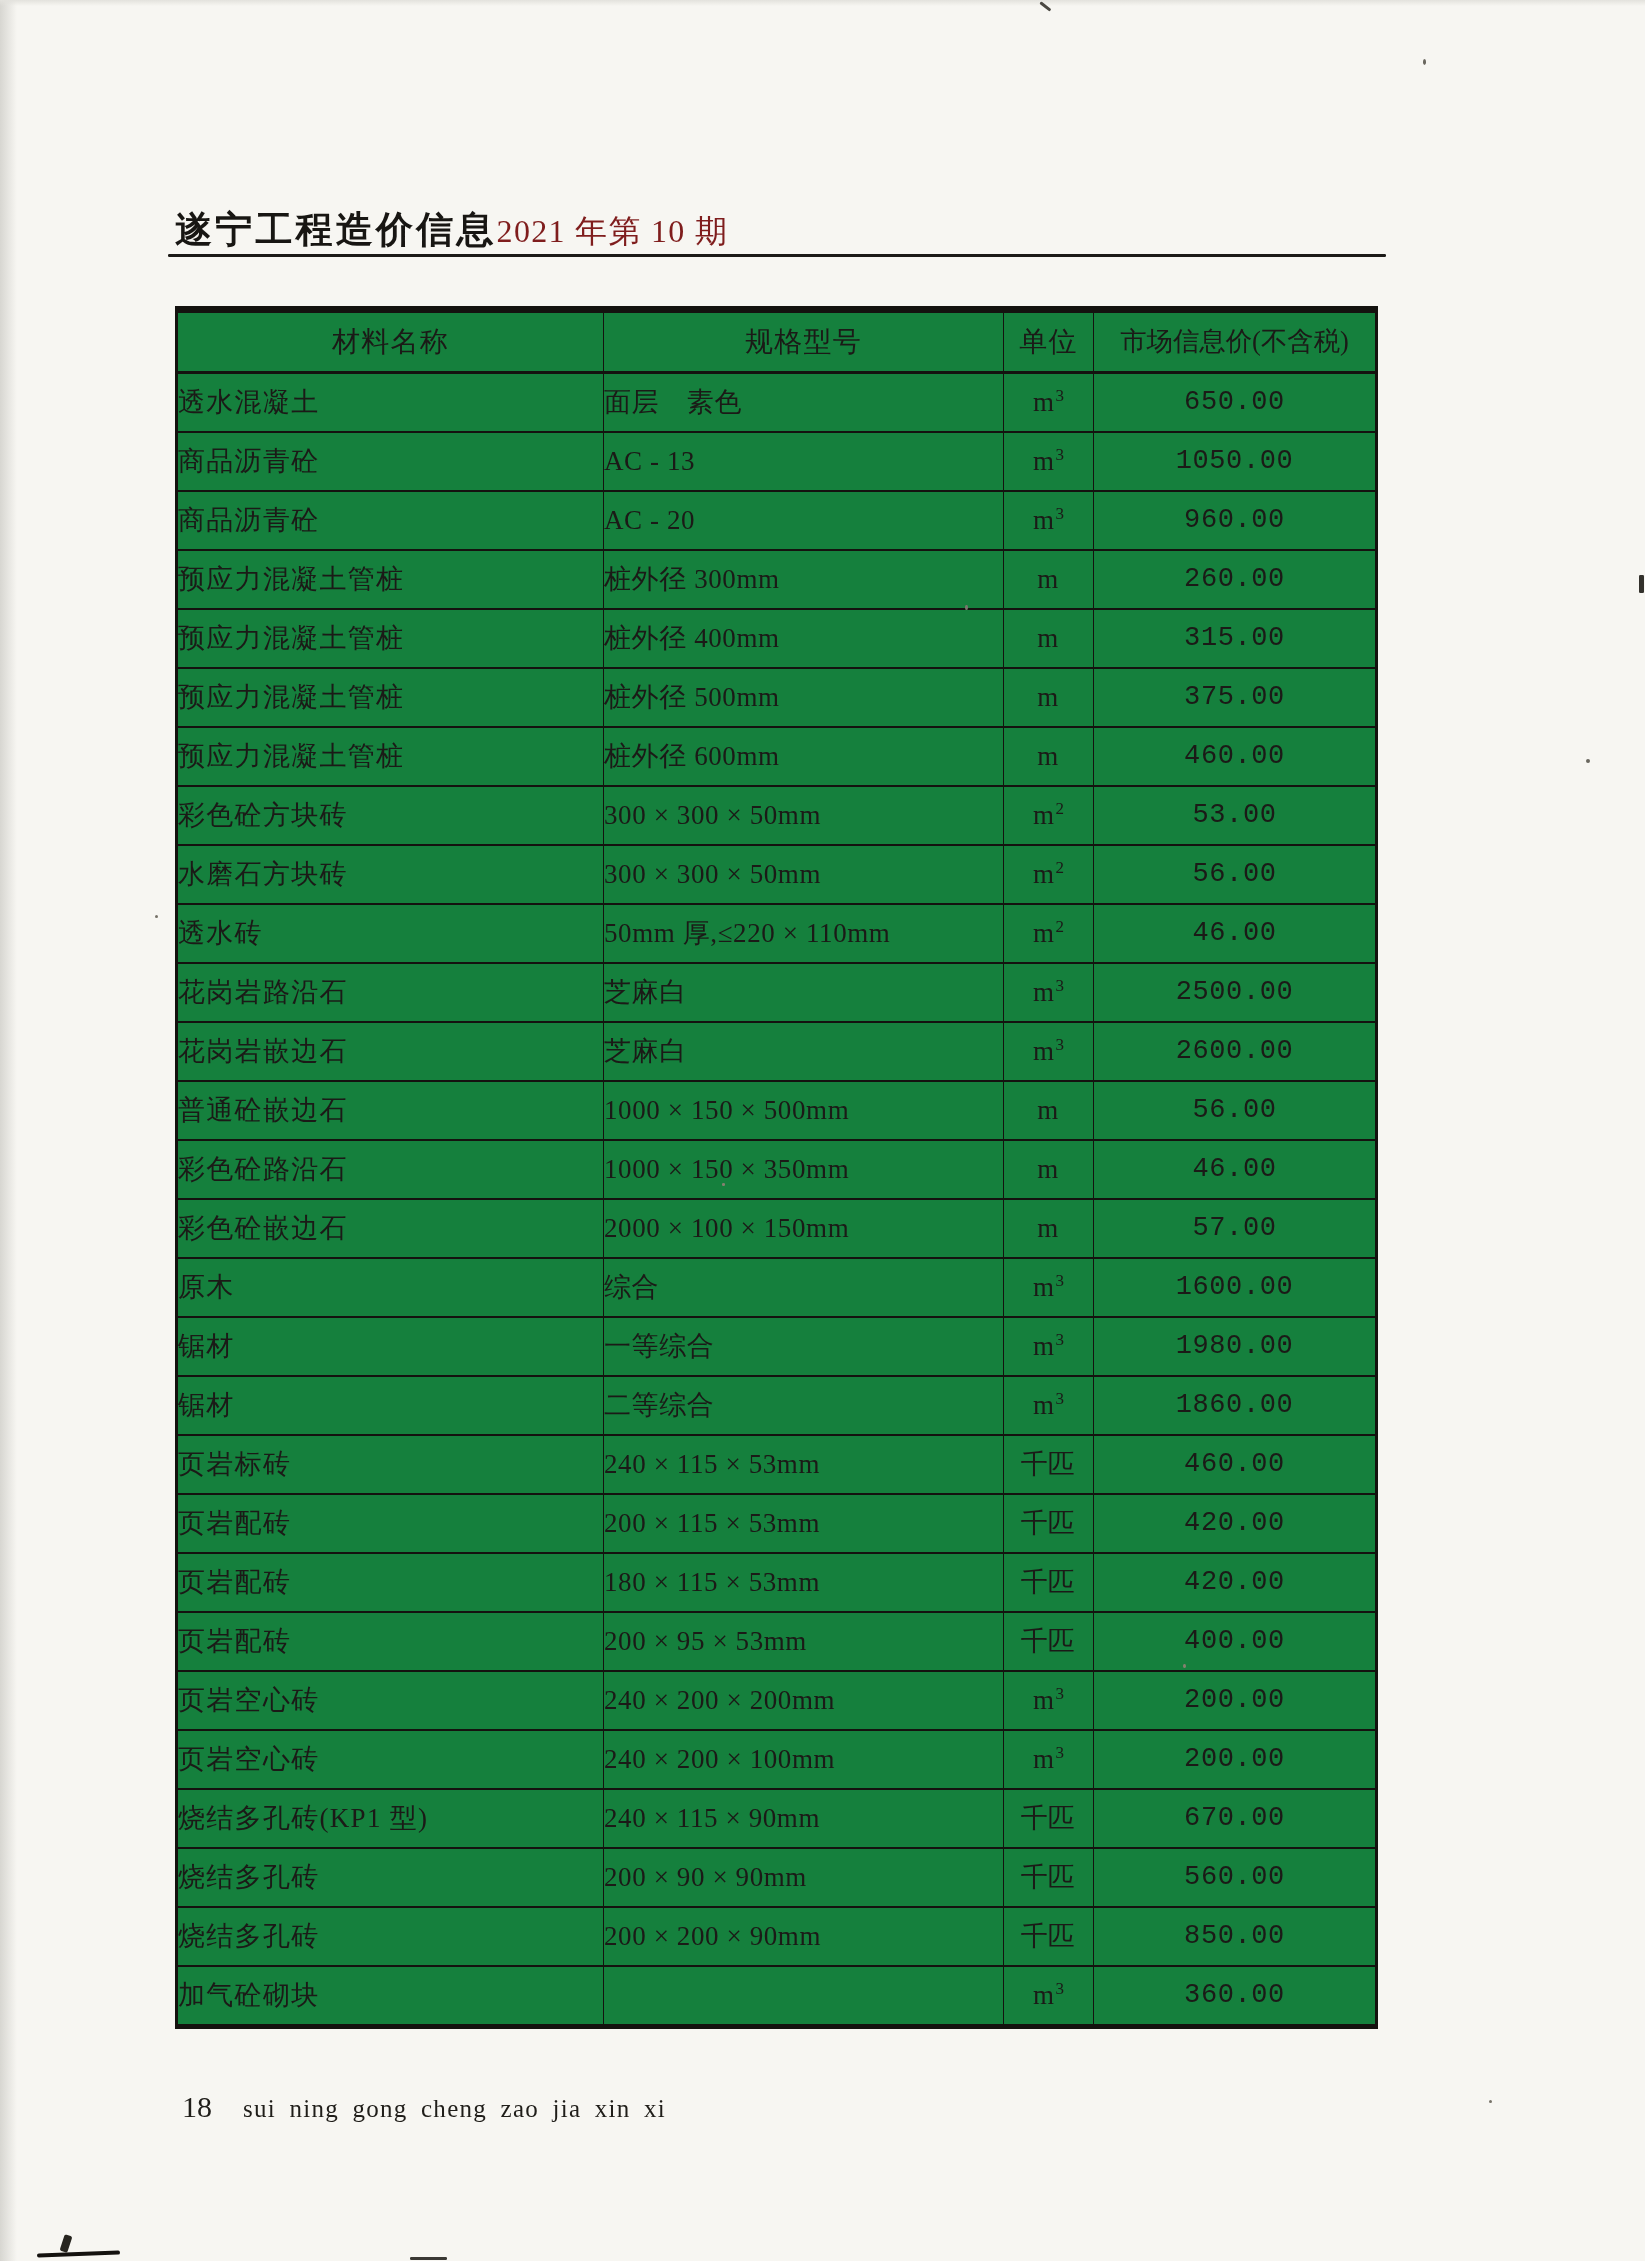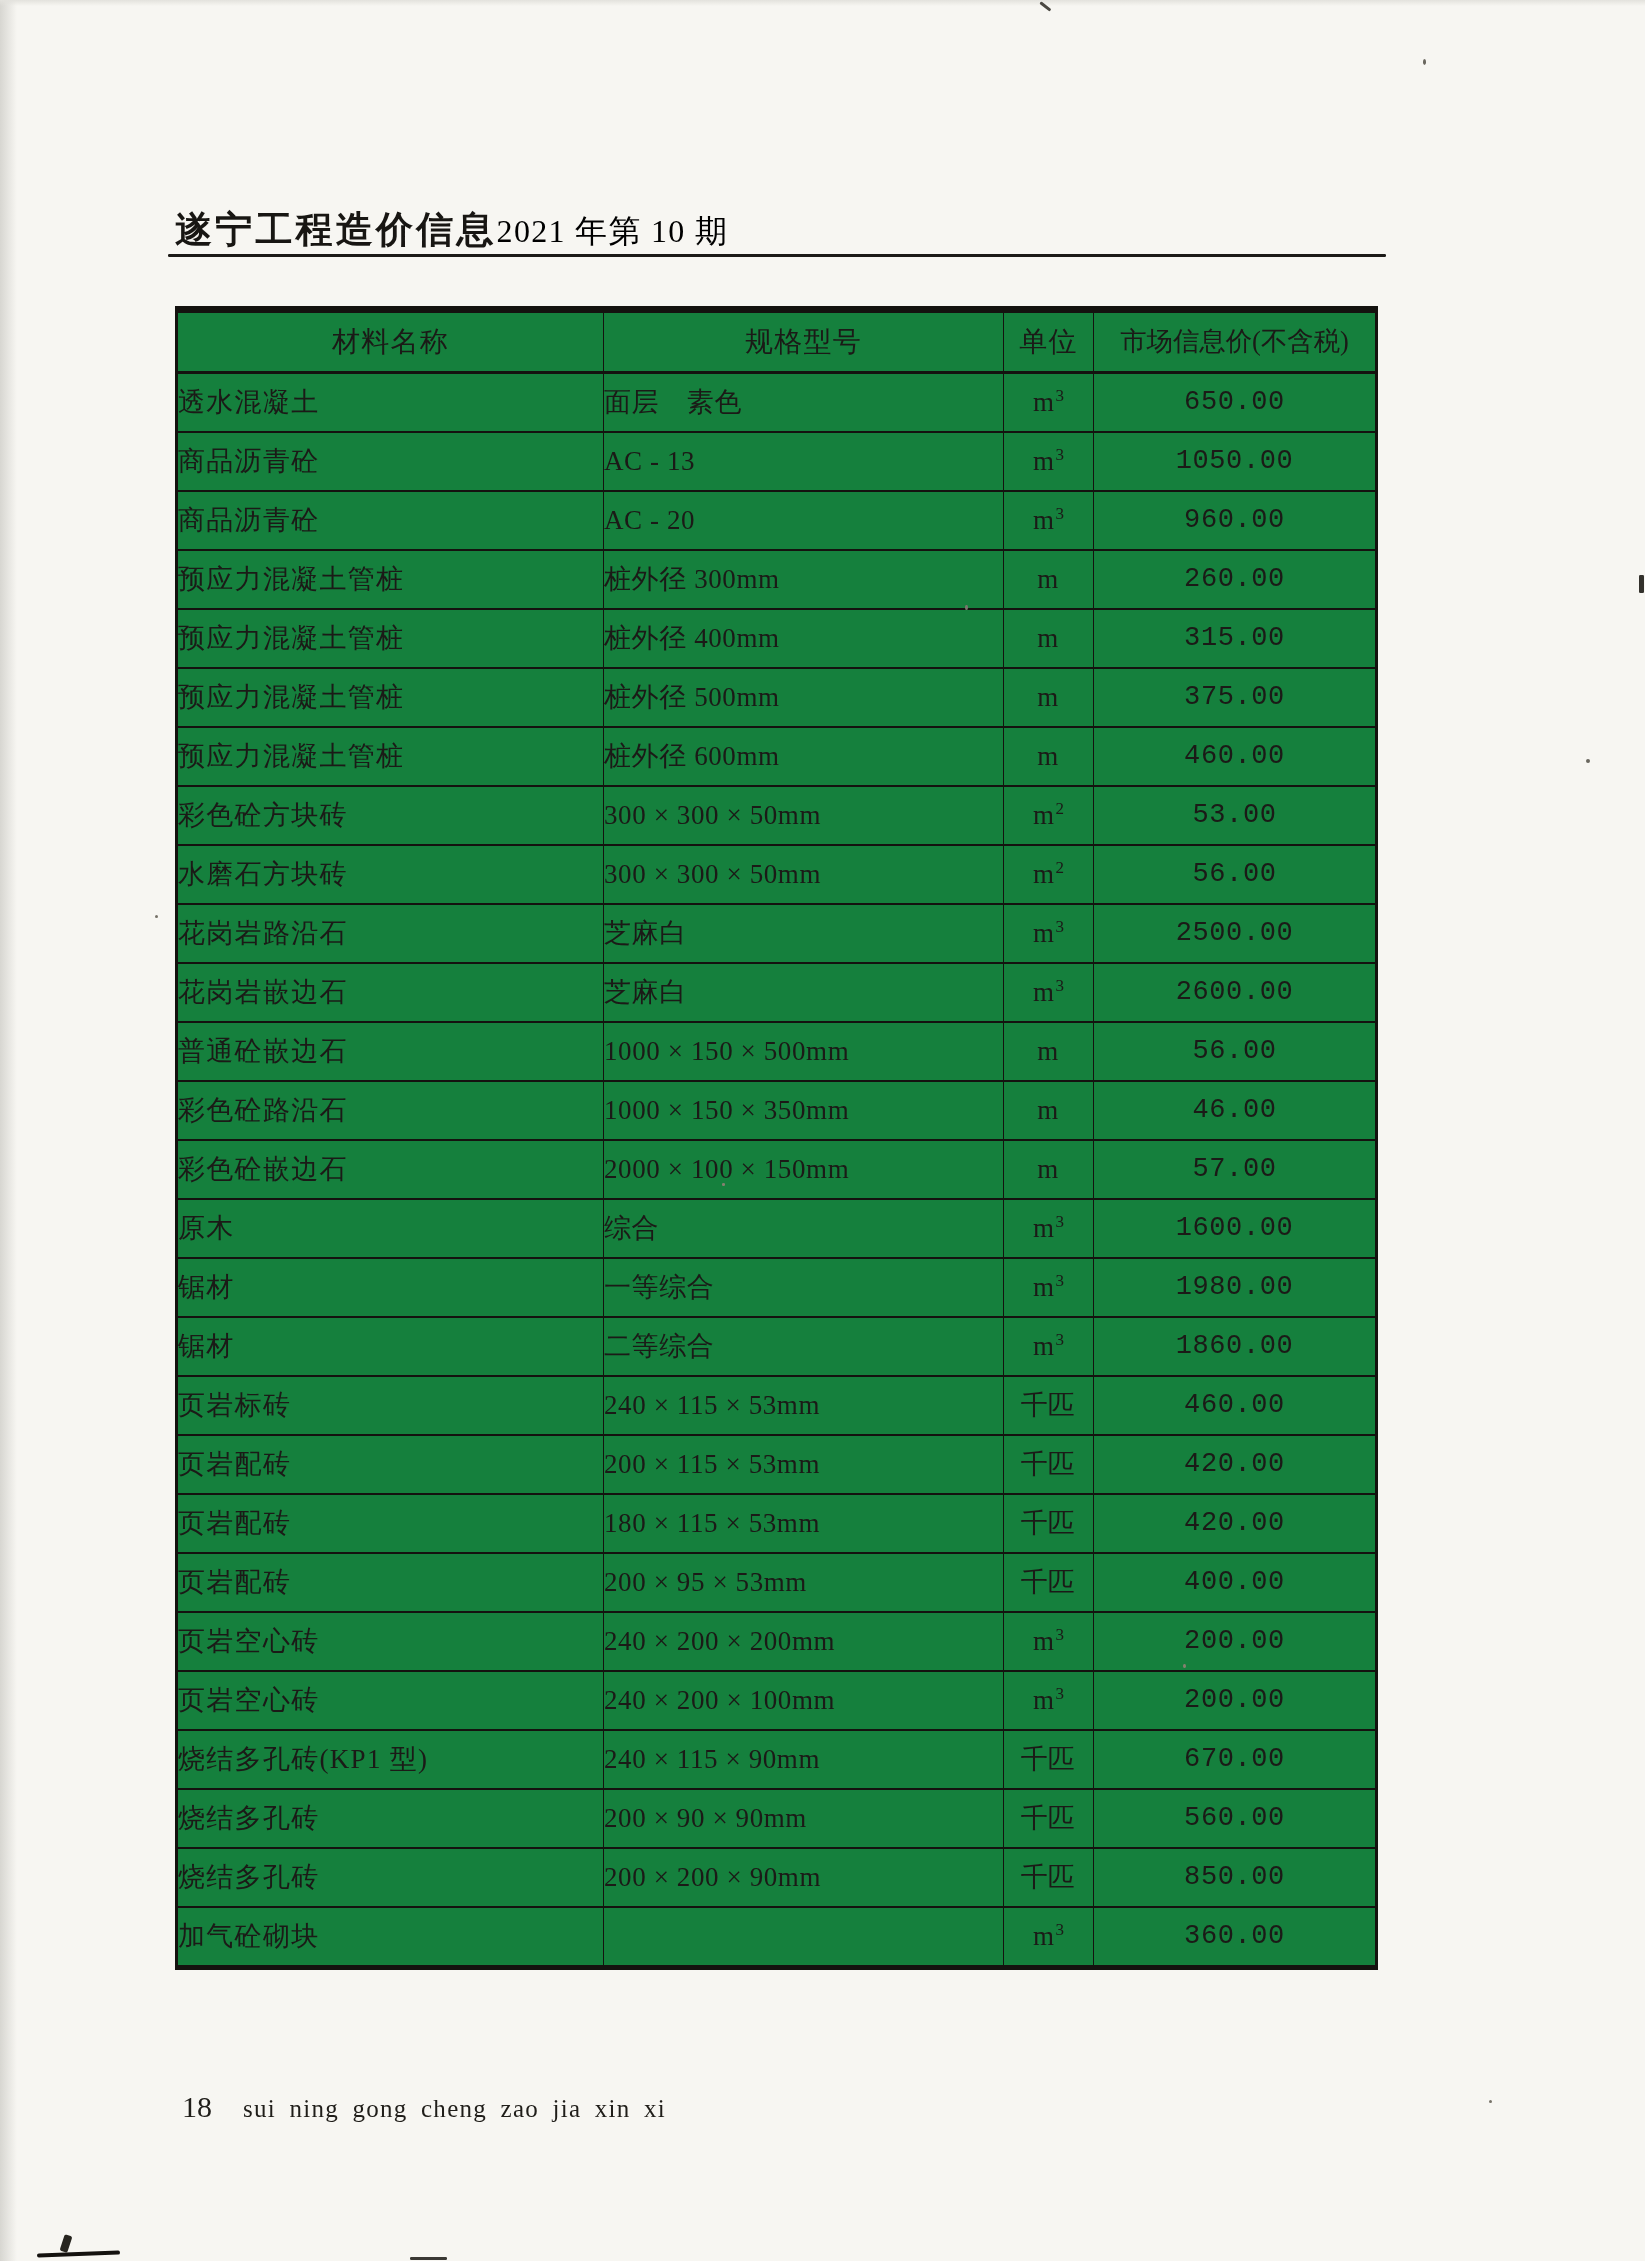--- a/index.html
+++ b/index.html
@@ -23,21 +23,21 @@
 
   
   .pg-header{
     position:absolute;left:175px;top:205px;width:1209px;
     display:flex;align-items:baseline;
   }
   .pg-title{
     font-size:37px;font-weight:700;letter-spacing:3.2px;color:#181613;
   }
   .pg-issue{
-    font-size:32px;font-weight:500;letter-spacing:1.3px;color:#000000;
+    font-size:32px;font-weight:500;letter-spacing:1.3px;color:#7f1d1d;
   }
   .pg-rule{
     position:absolute;left:168px;top:254px;width:1218px;height:3.2px;
     background:#1c1a17;border-radius:1.3px;
   }
 
   
   table.price{
     position:absolute;left:175px;top:306px;
     width:1200px;border-collapse:collapse;table-layout:fixed;
@@ -164,20 +164,26 @@
       <td class="c-unit"><span>m</span><sup>2</sup></td>
       <td class="c-price"><span>53.00</span></td>
     </tr>
         <tr>
       <td class="c-name"><span>水磨石方块砖</span></td>
       <td class="c-spec"><span>300 × 300 × 50mm</span></td>
       <td class="c-unit"><span>m</span><sup>2</sup></td>
       <td class="c-price"><span>56.00</span></td>
     </tr>
         <tr>
+      <td class="c-name"><span>透水砖</span></td>
+      <td class="c-spec"><span>50mm 厚,≤220 × 110mm</span></td>
+      <td class="c-unit"><span>m</span><sup>2</sup></td>
+      <td class="c-price"><span>46.00</span></td>
+    </tr>
+        <tr>
       <td class="c-name"><span>花岗岩路沿石</span></td>
       <td class="c-spec"><span>芝麻白</span></td>
       <td class="c-unit"><span>m</span><sup>3</sup></td>
       <td class="c-price"><span>2500.00</span></td>
     </tr>
         <tr>
       <td class="c-name"><span>花岗岩嵌边石</span></td>
       <td class="c-spec"><span>芝麻白</span></td>
       <td class="c-unit"><span>m</span><sup>3</sup></td>
       <td class="c-price"><span>2600.00</span></td>

